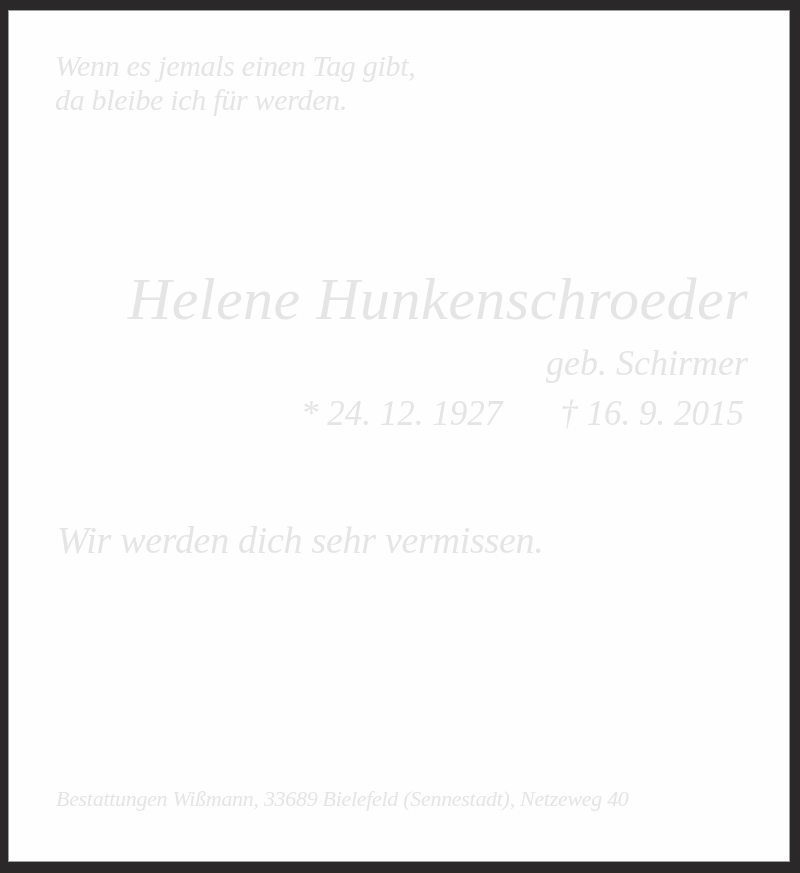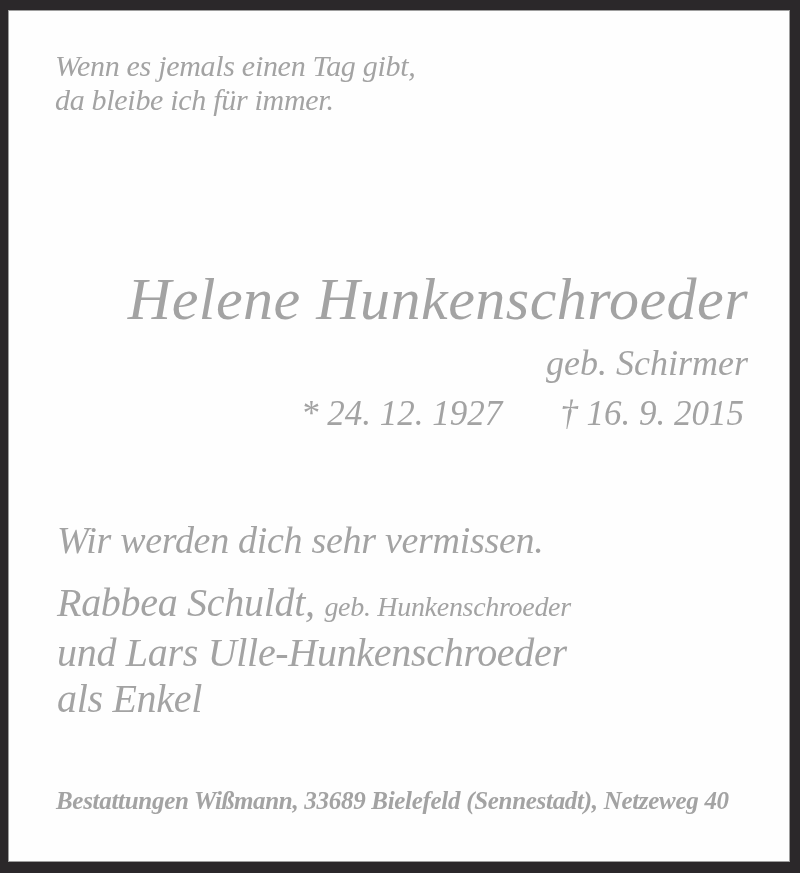--- a/index.html
+++ b/index.html
@@ -3,21 +3,21 @@
 <meta charset="utf-8">
 <style>
   html, body { margin: 0; padding: 0; background: #ffffff; }
   .page {
     position: relative;
     width: 800px;
     height: 873px;
     background: #2b282a;
     font-family: "Liberation Serif", "DejaVu Serif", serif;
     font-style: italic;
-    color: #a3a3a3;
+    color: #e5e5e5;
     overflow: hidden;
   }
   .inner {
     position: absolute;
     top: 10px; left: 8px; right: 10px; bottom: 11px;
     background: #fefefe;
     border: 1px solid #9e9e9e;
     box-sizing: border-box;
   }
   .poem {
@@ -65,48 +65,42 @@
     left: 57px; top: 580px;
     font-size: 40px;
     line-height: 46px;
     letter-spacing: -0.3px;
     white-space: nowrap;
   }
   .mourners .suffix { font-size: 28px; }
   .funeral {
     position: absolute;
     left: 56px; top: 788px;
-    font-size: 25px;
+    font-size: 22px;
     line-height: 1;
     letter-spacing: -0.3px;
     white-space: nowrap;
-    font-weight: bold;
   }
 </style>
 </head>
 <body>
 
 <div class="page">
   <div class="inner"></div>
 
   <div class="poem">
     <div>Wenn es jemals einen Tag gibt,</div>
-    <div>da bleibe ich für immer.</div>
+    <div>da bleibe ich für werden.</div>
   </div>
 
   <div class="name">Helene Hunkenschroeder</div>
 
   <div class="maiden">geb. Schirmer</div>
 
   <div class="dates">
     <span>* 24. 12. 1927</span><span class="gap"></span><span>† 16. 9. 2015</span>
   </div>
 
   <div class="missing">Wir werden dich sehr vermissen.</div>
 
-  <div class="mourners">
-    <div><span>Rabbea Schuldt,</span> <span class="suffix">geb. Hunkenschroeder</span></div>
-    <div>und Lars Ulle-Hunkenschroeder</div>
-    <div>als Enkel</div>
-  </div>
 
   <div class="funeral">Bestattungen Wißmann, 33689 Bielefeld (Sennestadt), Netzeweg 40</div>
 </div>
 
 </body></html>

